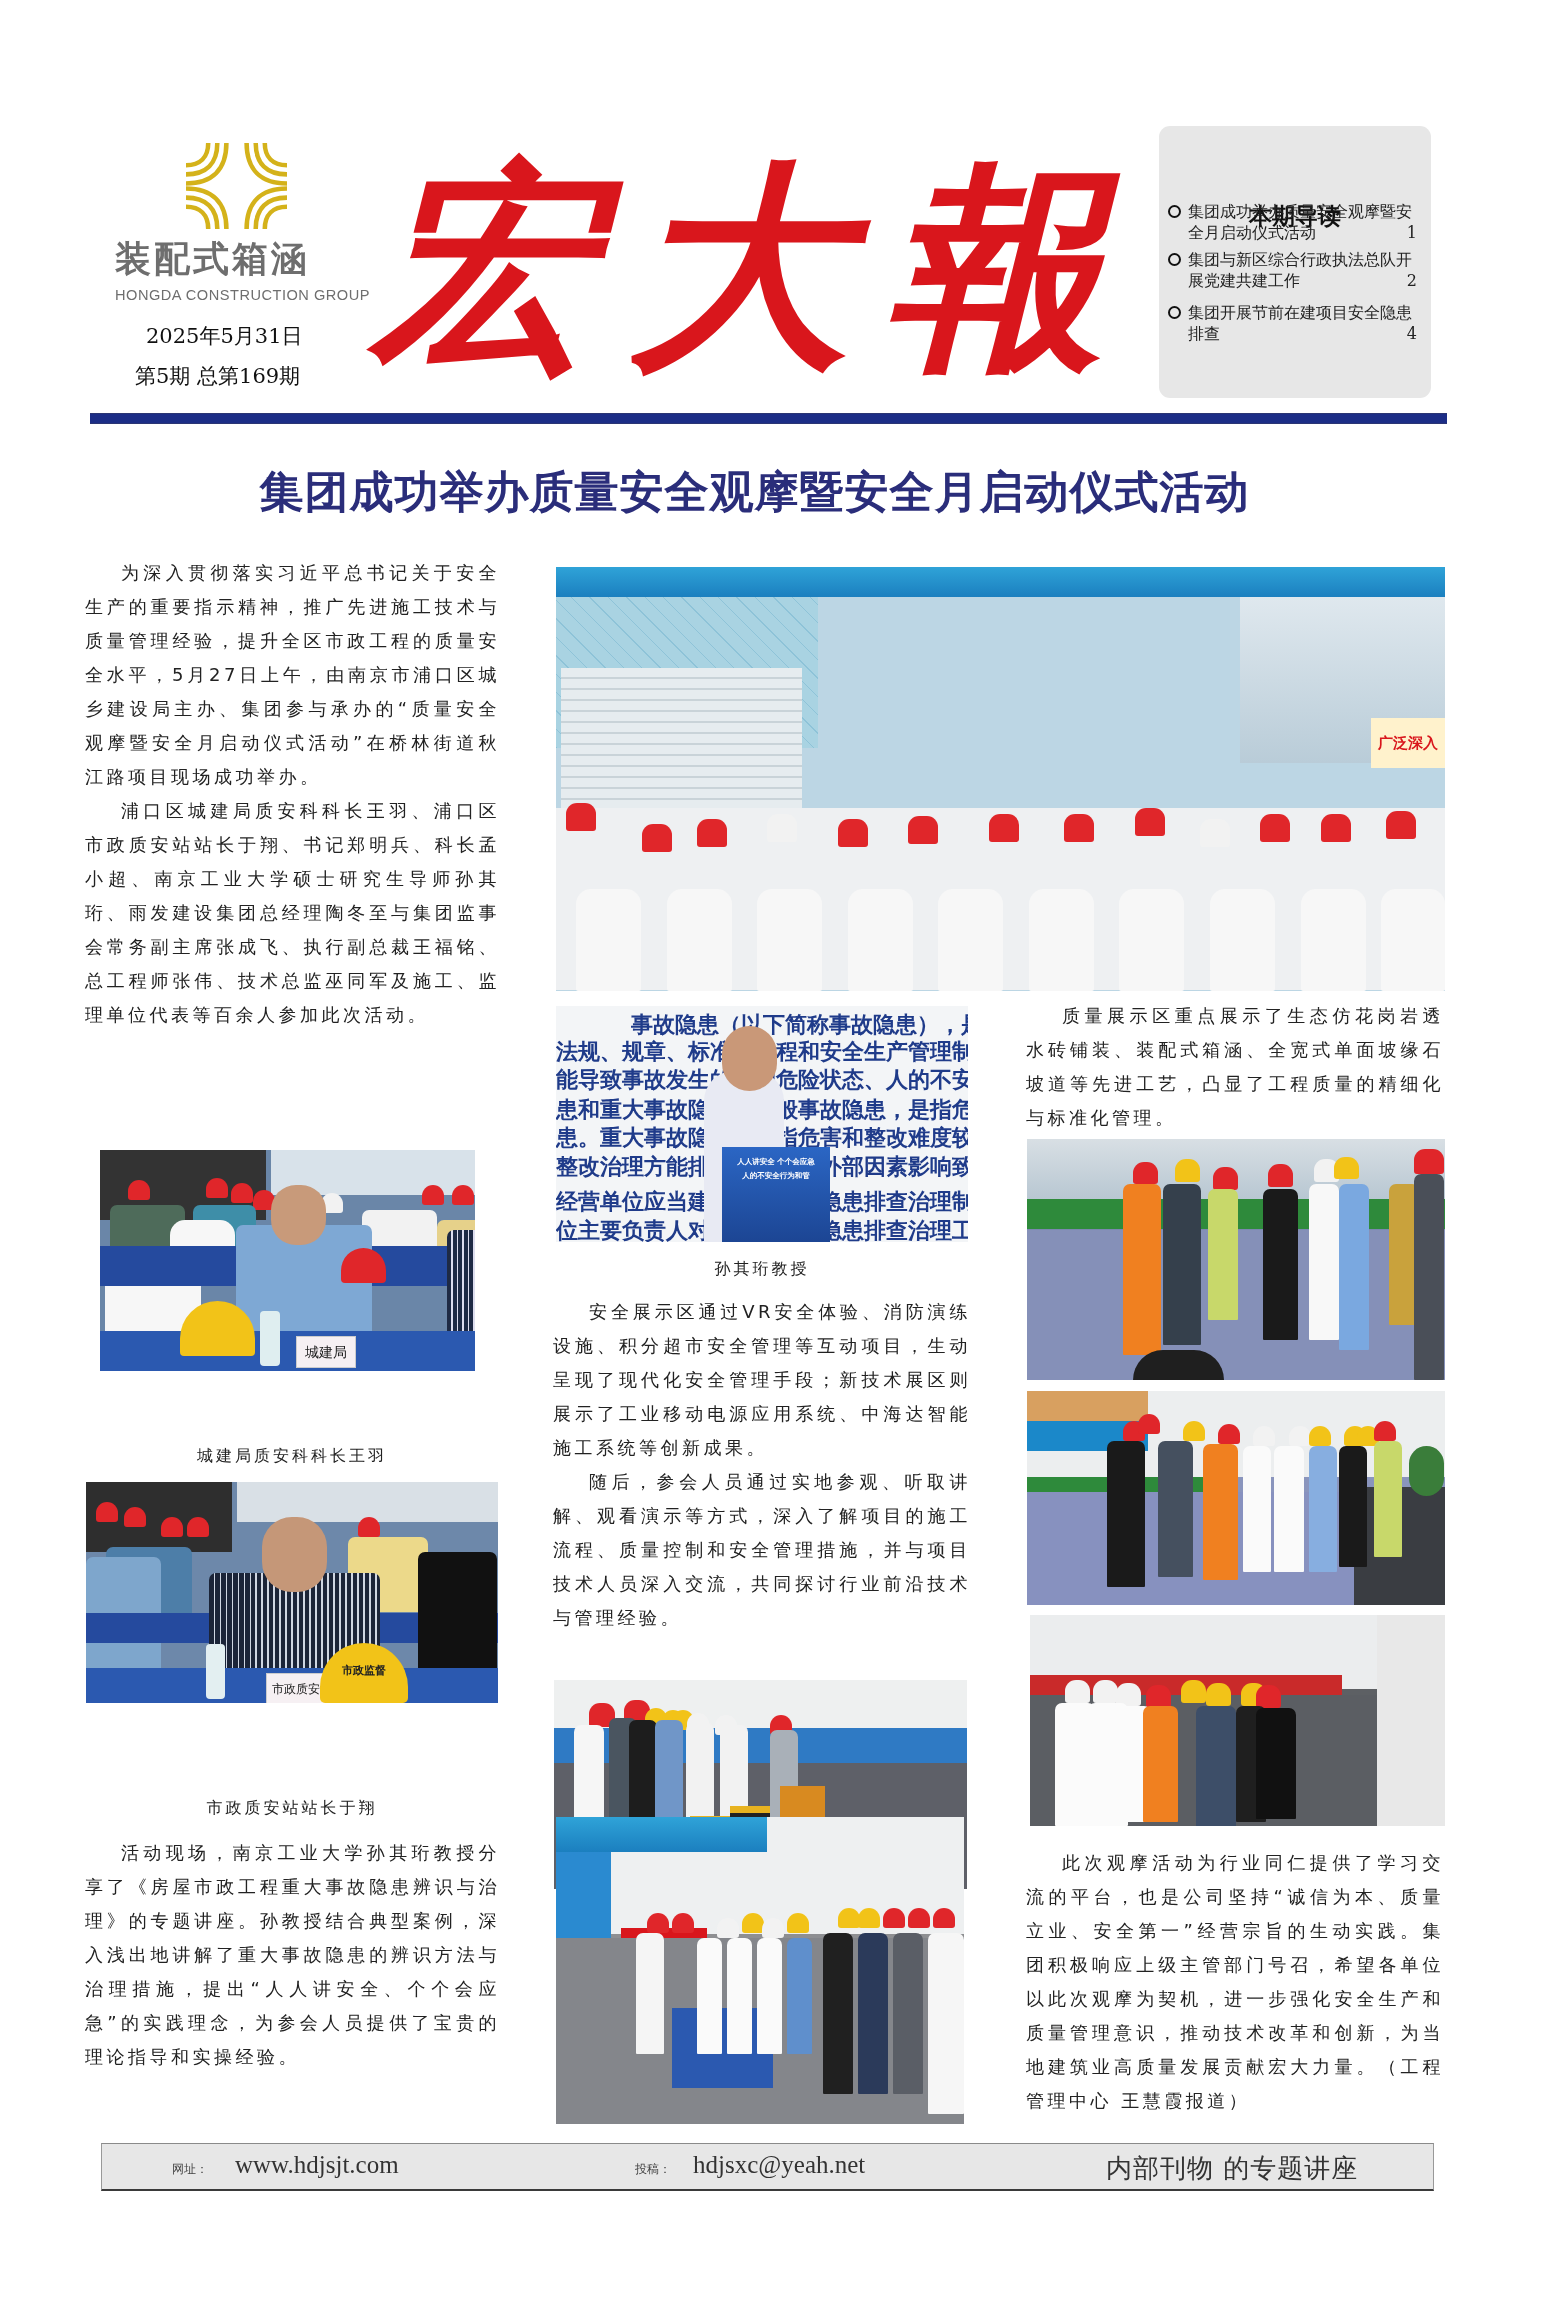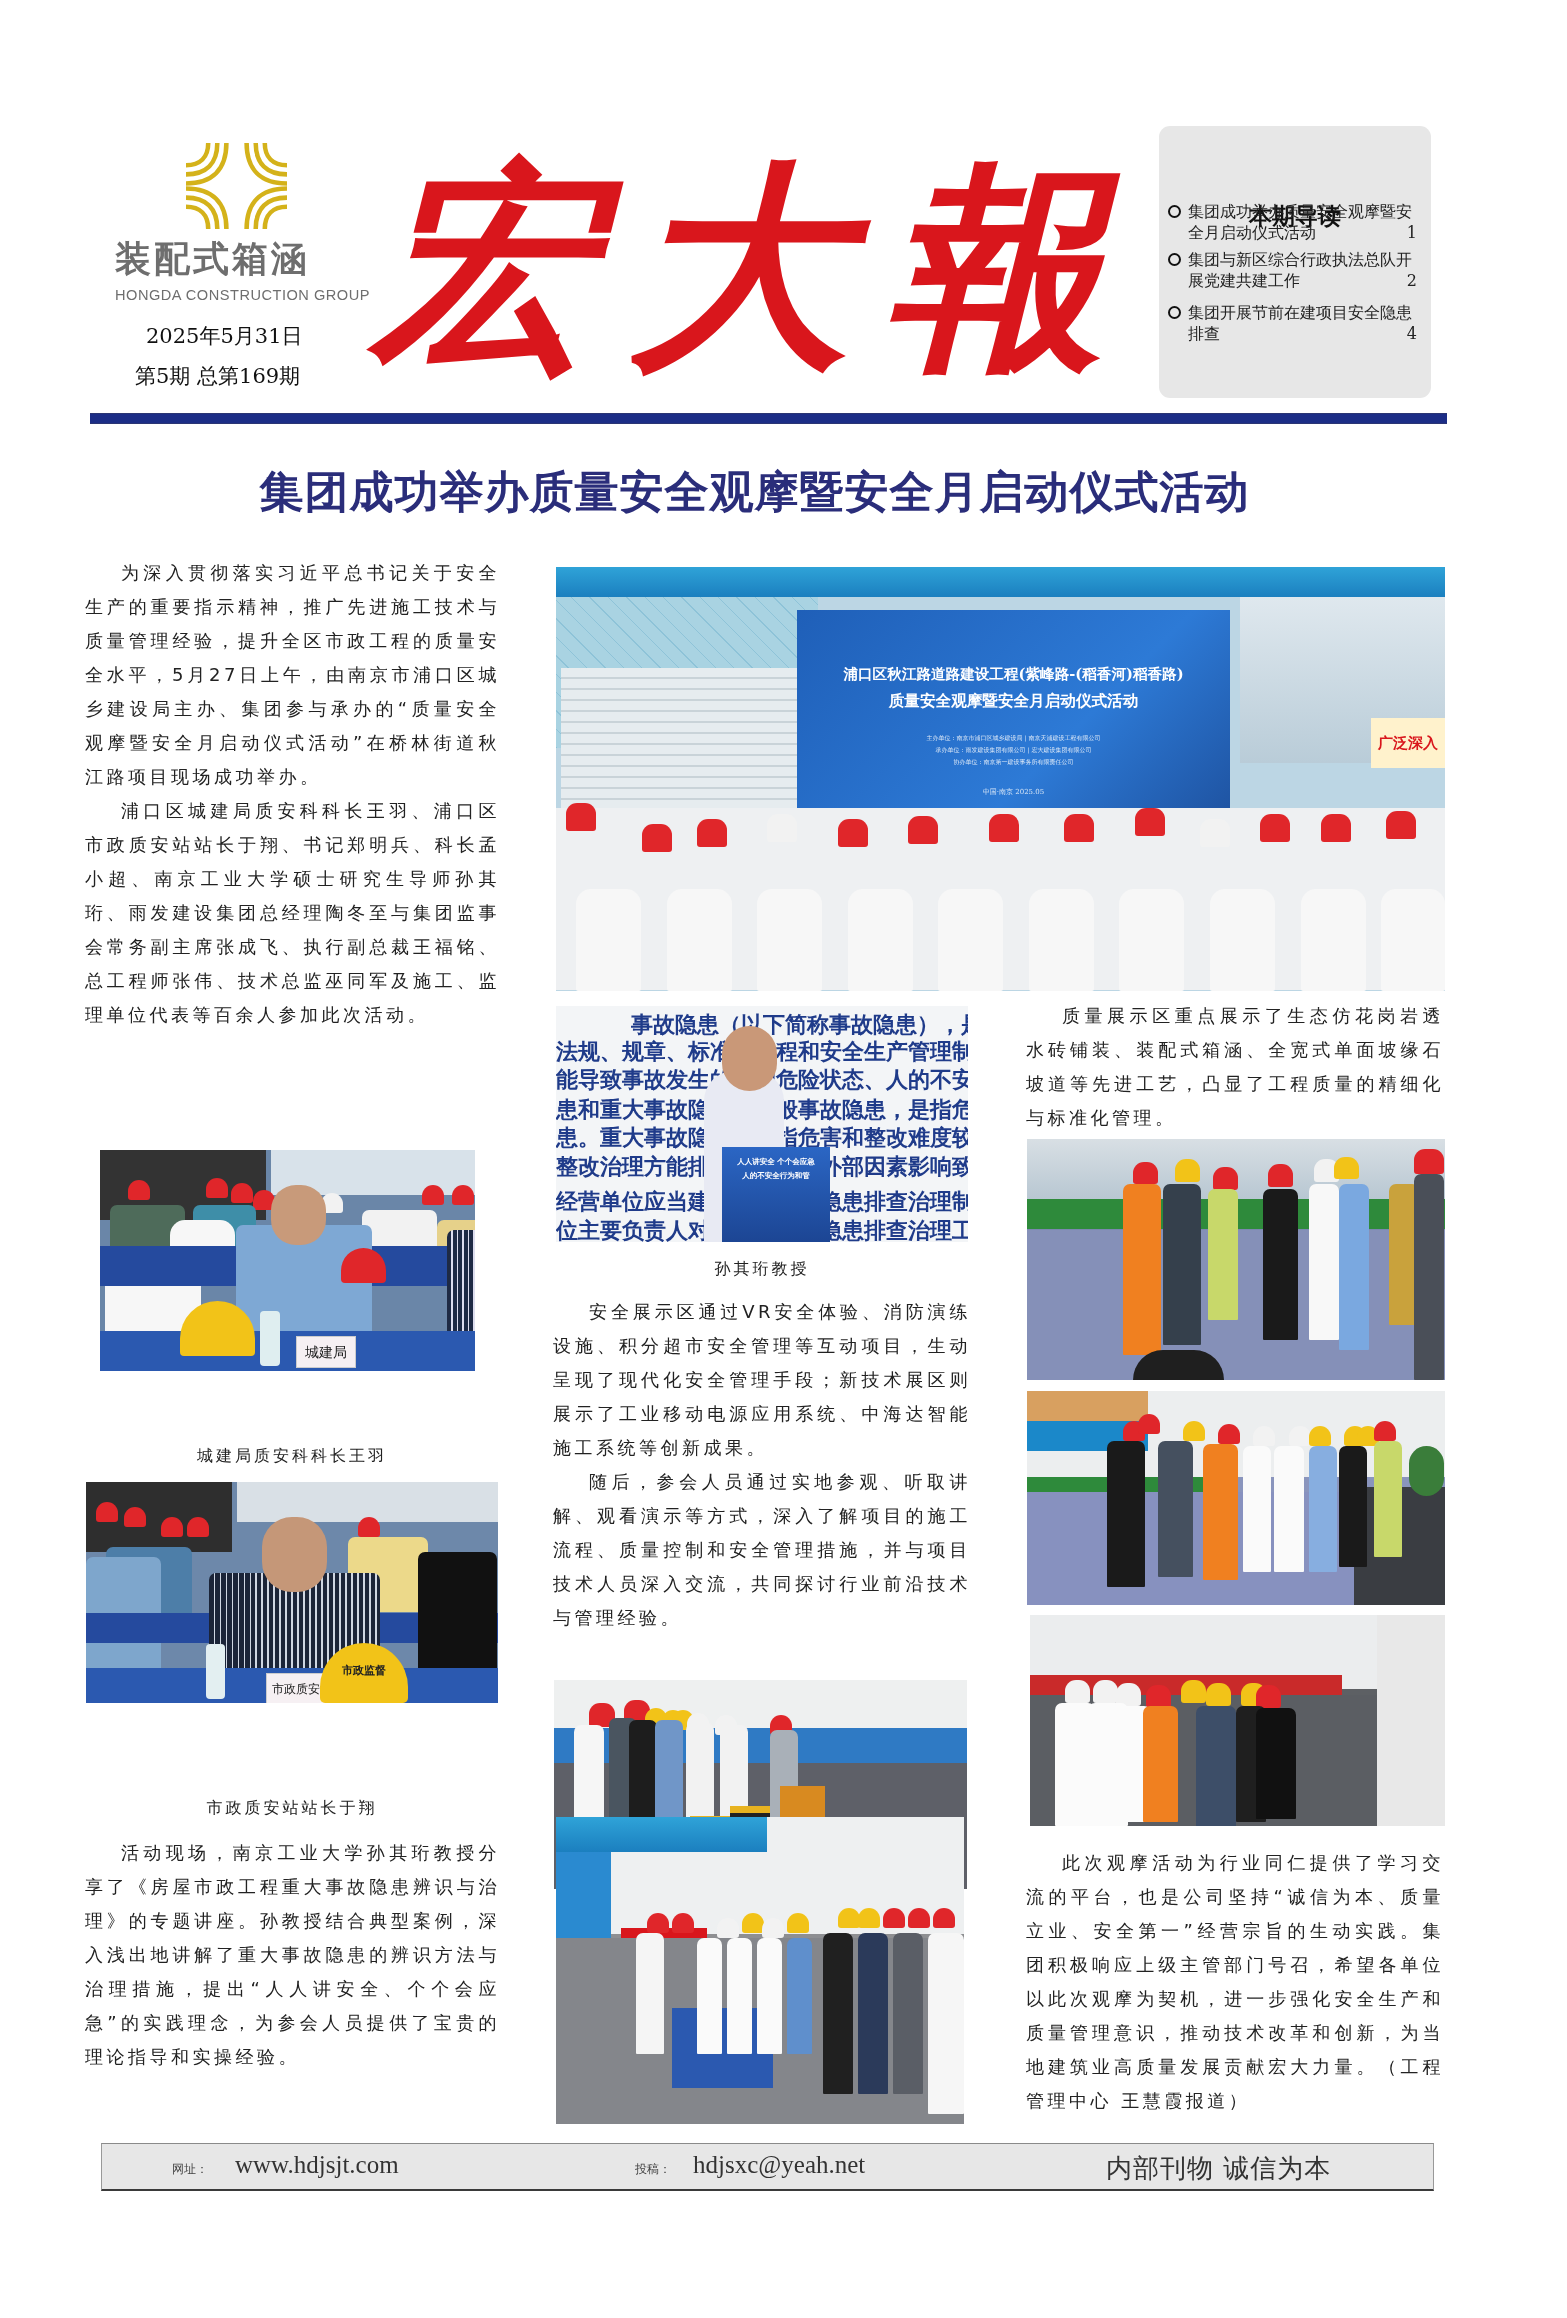--- a/index.html
+++ b/index.html
@@ -179,28 +179,20 @@
 
 <div class="abs col-text" style="left:85px; top:1836px; width:415px;">
   <p>活动现场，南京工业大学孙其珩教授分享了《房屋市政工程重大事故隐患辨识与治理》的专题讲座。孙教授结合典型案例，深入浅出地讲解了重大事故隐患的辨识方法与治理措施，提出“人人讲安全、个个会应急”的实践理念，为参会人员提供了宝贵的理论指导和实操经验。</p>
 </div>
 
 <div class="photo" style="left:556px; top:567px; width:889px; height:424px;">
   <div class="scene" style="background:#bcd6e4;">
     <div class="tent-top" style="left:0;top:0;width:100%;height:30px;"></div>
     <div style="position:absolute;left:0;top:30px;width:262px;height:151px;background:repeating-linear-gradient(45deg,#8ec3d8 0 1px,#a9d3e2 1px 13px);"></div>
     <div style="position:absolute;left:5px;top:101px;width:241px;height:151px;background:repeating-linear-gradient(#e6ecef 0 9px,#c9d3d8 9px 11px);"></div>
-    <div class="stage-screen" style="left:241px;top:43px;width:433px;height:231px;">
-      <div style="margin-top:55px;font-size:14.6px;">浦口区秋江路道路建设工程(紫峰路-(稻香河)稻香路)</div>
-      <div style="margin-top:7px;font-size:15.6px;">质量安全观摩暨安全月启动仪式活动</div>
-      <div style="margin-top:22px;font-size:6px;font-weight:normal;opacity:.85;">主办单位：南京市浦口区城乡建设局 | 南京天浦建设工程有限公司</div>
-      <div style="margin-top:3px;font-size:6px;font-weight:normal;opacity:.85;">承办单位：雨发建设集团有限公司 | 宏大建设集团有限公司</div>
-      <div style="margin-top:3px;font-size:6px;font-weight:normal;opacity:.85;">协办单位：南京第一建设事务所有限责任公司</div>
-      <div style="margin-top:20px;font-size:7px;font-weight:normal;opacity:.8;">中国·南京  2025.05</div>
-    </div>
     <div style="position:absolute;left:684px;top:30px;width:211px;height:166px;background:linear-gradient(#dfe8ee,#b9ccd8);"></div>
     <div style="position:absolute;left:815px;top:151px;width:74px;height:50px;background:#fff2cc;color:#d9161c;font-family:'DejaVu Sans',sans-serif;font-weight:bold;font-size:15px;line-height:50px;text-align:center;">广泛深入</div>
     <div style="position:absolute;left:0;top:241px;width:100%;height:182px;background:#eef0f2;"></div>
     <div class="crowd-head red-hat" style="left:10px;top:236px;width:30px;height:28px;"></div>
     <div class="crowd-head red-hat" style="left:86px;top:257px;width:30px;height:28px;"></div>
     <div class="crowd-head red-hat" style="left:141px;top:252px;width:30px;height:28px;"></div>
     <div class="crowd-head white-hat" style="left:211px;top:247px;width:30px;height:28px;"></div>
     <div class="crowd-head red-hat" style="left:282px;top:252px;width:30px;height:28px;"></div>
     <div class="crowd-head red-hat" style="left:352px;top:249px;width:30px;height:28px;"></div>
     <div class="crowd-head red-hat" style="left:433px;top:247px;width:30px;height:28px;"></div>
@@ -388,15 +380,15 @@
 
 <div class="abs col-text" style="left:1026px; top:1846px; width:418px;">
   <p>此次观摩活动为行业同仁提供了学习交流的平台，也是公司坚持“诚信为本、质量立业、安全第一”经营宗旨的生动实践。集团积极响应上级主管部门号召，希望各单位以此次观摩为契机，进一步强化安全生产和质量管理意识，推动技术改革和创新，为当地建筑业高质量发展贡献宏大力量。（工程管理中心 王慧霞报道）</p>
 </div>
 
 <div class="abs footer-bar">
   <span class="footer-label" style="left:70px;">网址：</span>
   <span class="footer-value" style="left:133px;">www.hdjsjt.com</span>
   <span class="footer-label" style="left:533px;">投稿：</span>
   <span class="footer-value" style="left:591px;">hdjsxc@yeah.net</span>
-  <span class="footer-note" style="left:1004px;">内部刊物  诚信为本</span>
+  <span class="footer-note" style="left:1004px;">内部刊物  的专题讲座</span>
 </div>
 
 
 </body></html>

